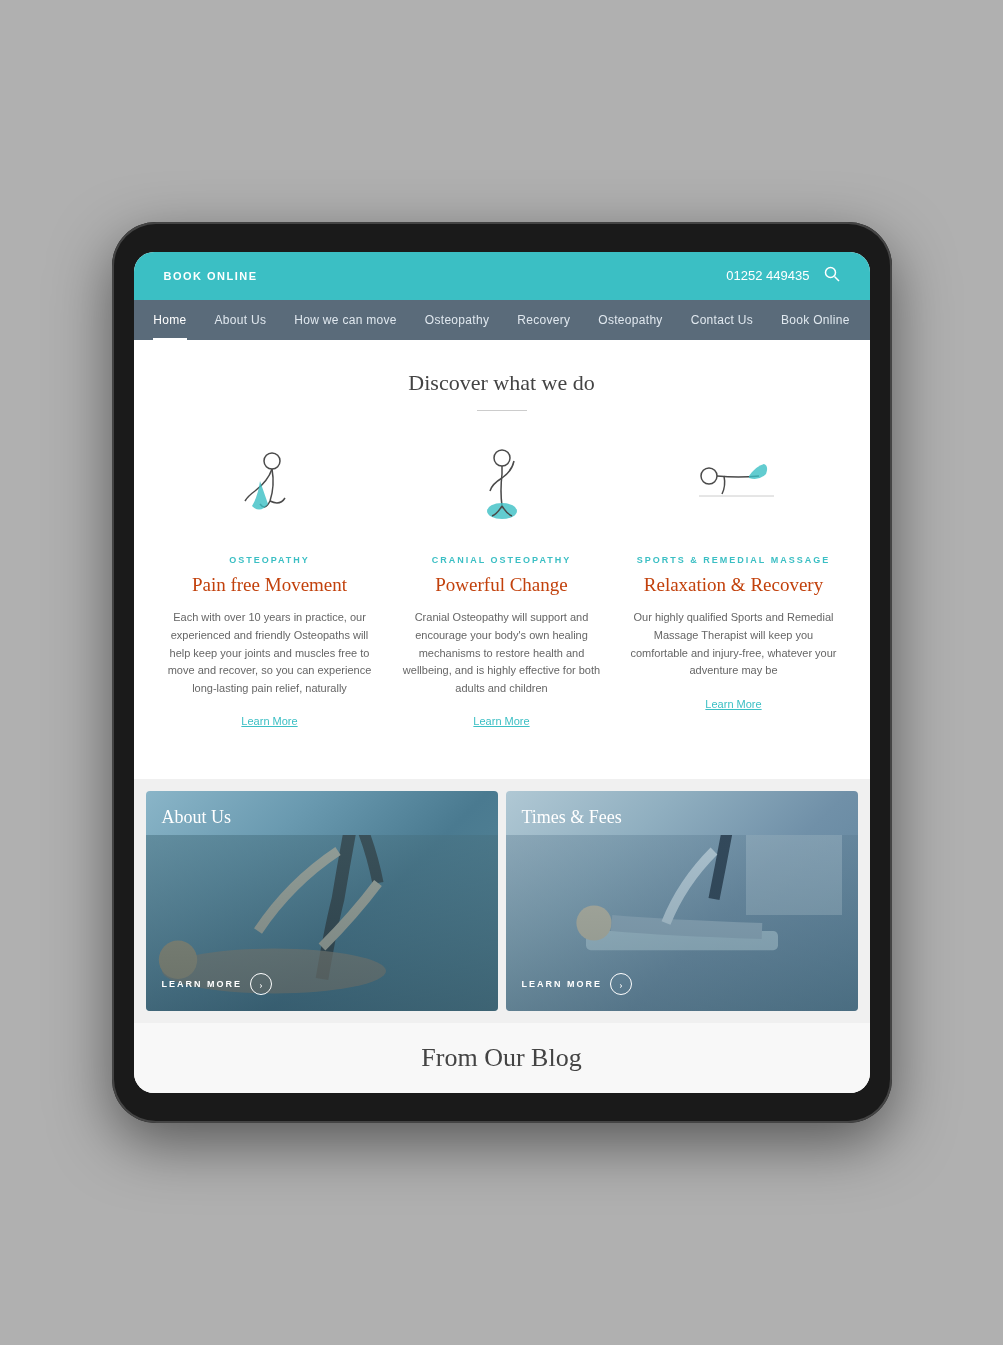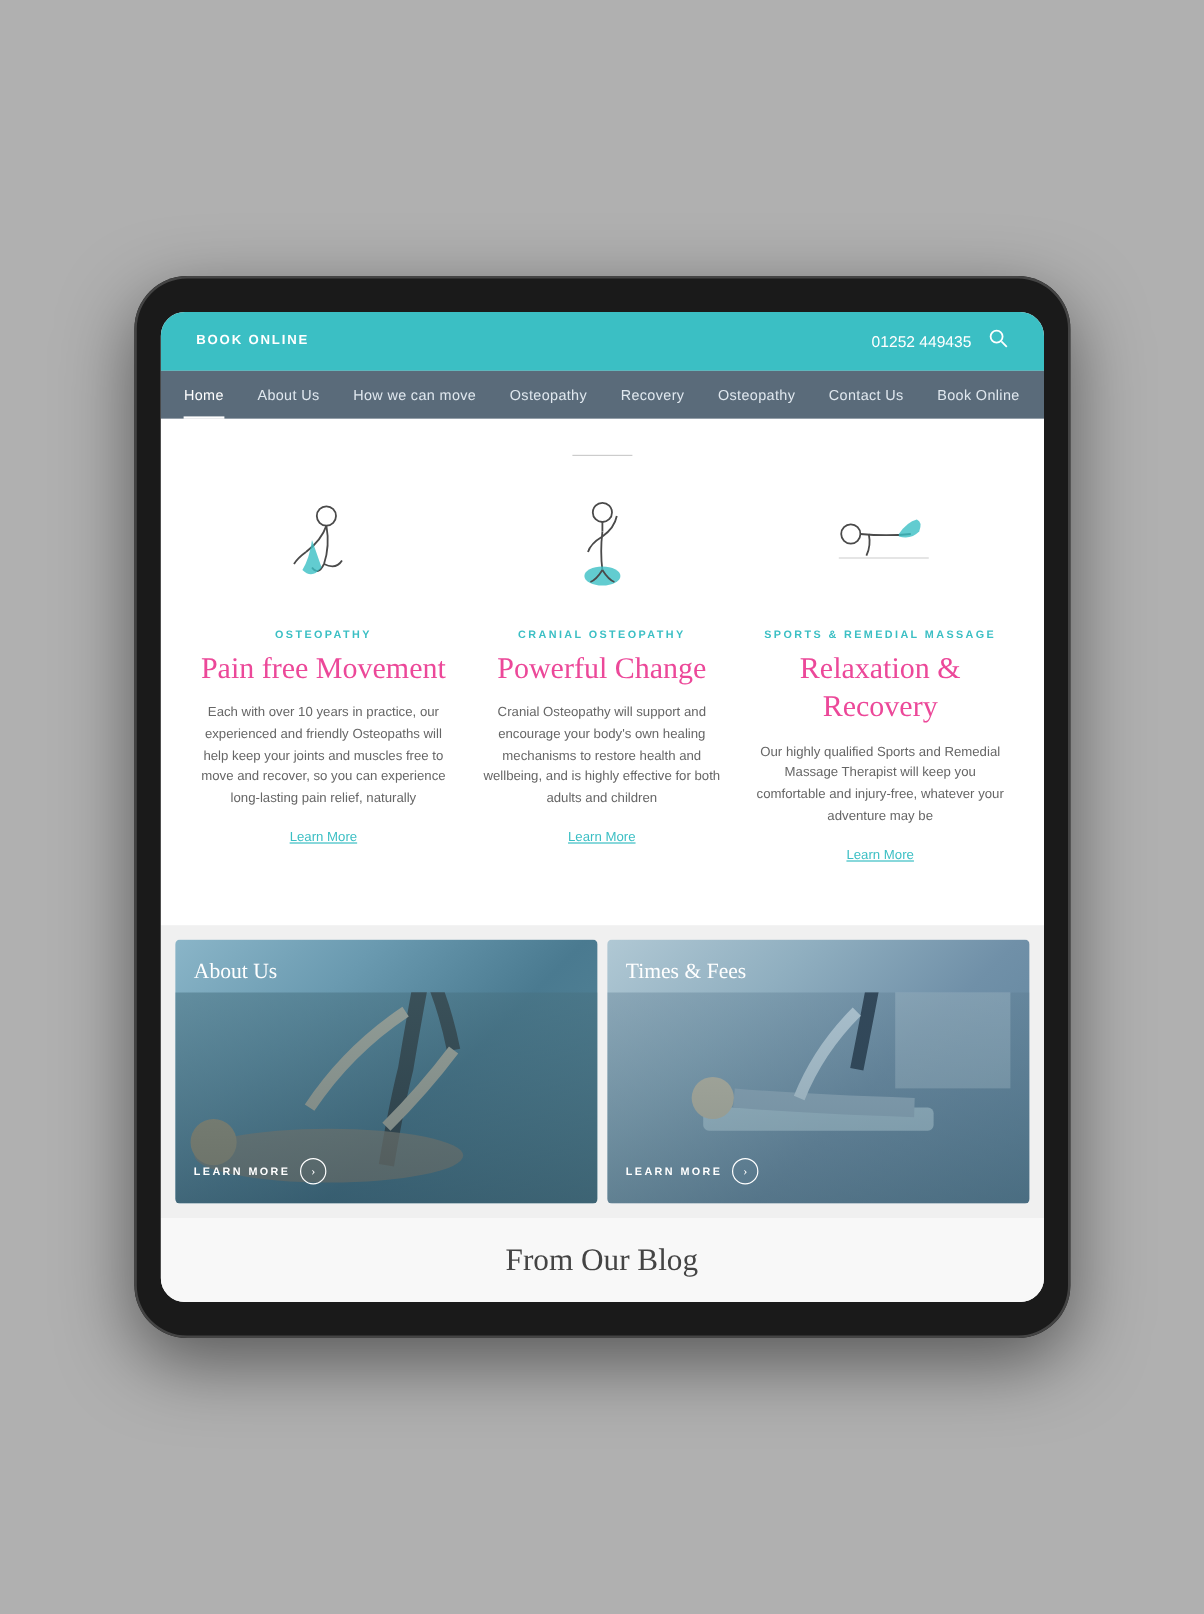--- a/index.html
+++ b/index.html
@@ -197,23 +197,23 @@
       font-family: Arial, sans-serif;
       font-size: 9px;
       font-weight: 700;
       letter-spacing: 2px;
       color: #3bbfc4;
       text-transform: uppercase;
       margin-bottom: 8px;
     }
 
     .service-title {
-      font-size: 25px;
+      font-size: 19px;
       font-weight: 400;
-      color: #ec4899;
+      color: #c2410c;
       font-family: Georgia, serif;
       margin-bottom: 12px;
       line-height: 1.3;
       text-align: center;
     }
 
     .service-desc {
       font-family: Arial, sans-serif;
       font-size: 11px;
       color: #666;
@@ -350,20 +350,21 @@
       <div class="nav-item">About Us</div>
       <div class="nav-item">How we can move</div>
       <div class="nav-item">Osteopathy</div>
       <div class="nav-item">Recovery</div>
       <div class="nav-item">Osteopathy</div>
       <div class="nav-item">Contact Us</div>
       <div class="nav-item">Book Online</div>
     </nav>
 
     <div class="discover-section">
+      <h2 class="discover-title">Discover what we do</h2>
       <div class="discover-divider"></div>
 
       <div class="services-grid">
 
         <div class="service-card">
           <div class="service-illustration">
             <svg viewBox="0 0 100 90" xmlns="http://www.w3.org/2000/svg">
 
               <circle cx="52" cy="15" r="8" fill="none" stroke="#4a4a4a" stroke-width="1.5"></circle>
 

